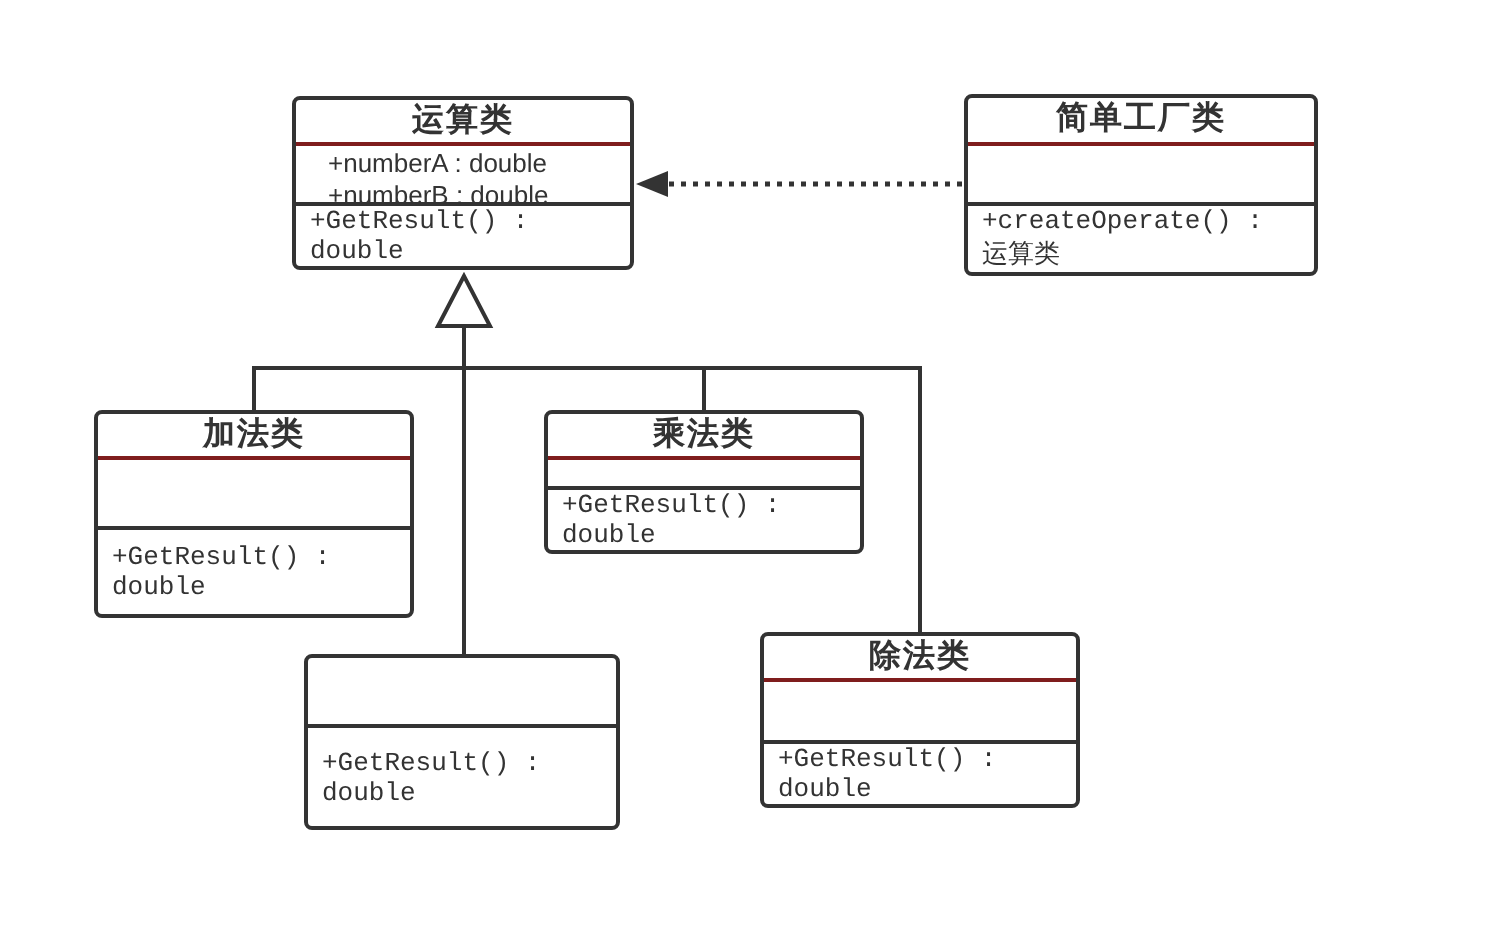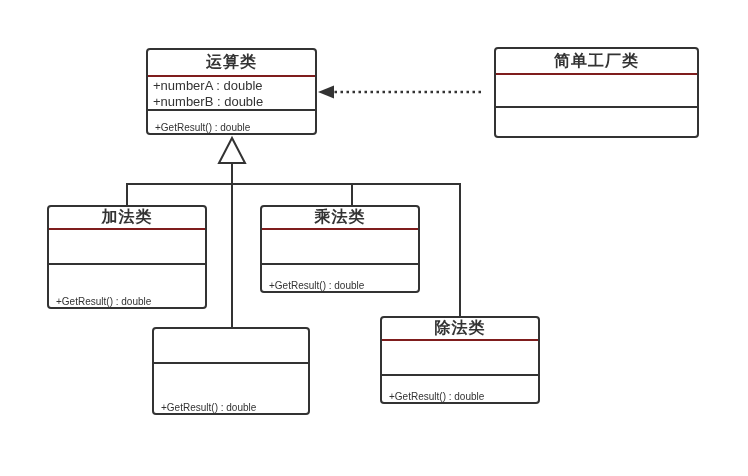--- a/index.html
+++ b/index.html
@@ -11,37 +11,37 @@
   .uml-class{
     position:absolute;display:flex;flex-direction:column;box-sizing:border-box;
     background:#fff;border:2px solid #333;border-radius:4px;
   }
   .uml-title{
     display:flex;align-items:center;justify-content:center;box-sizing:border-box;
     font-size:16px;font-weight:bold;border-bottom:2px solid #7f1d1d;letter-spacing:1px;
   }
   .uml-attrs{
     box-sizing:border-box;border-bottom:2px solid #333;
-    padding:1px 5px;font-size:13px;line-height:16px;overflow:hidden;
+    padding:1px 16px;font-size:13px;line-height:16px;overflow:hidden;
   }
   .uml-methods{
-    flex:1;display:flex;align-items:flex-end;box-sizing:border-box;
-    padding:0 7px;font-size:10px;
+    flex:1;display:flex;align-items:center;box-sizing:border-box;
+    padding:0 7px;font-size:13px;font-family:Liberation Mono, monospace;
   }
   
   .c-operation{left:146px;top:48px;width:171px;height:87px;}
   .c-operation .uml-title{height:27px;}
   .c-operation .uml-attrs{height:34px;}
-  .c-factory{left:494px;top:47px;width:205px;height:91px;}
+  .c-factory{left:482px;top:47px;width:177px;height:91px;}
   .c-factory .uml-title{height:26px;}
   .c-factory .uml-attrs{height:33px;}
   .c-sub .uml-title{height:23px;}
   .c-sub .uml-attrs{height:35px;}
   .c-add{left:47px;top:205px;width:160px;height:104px;}
-  .c-multiply{left:260px;top:205px;width:160px;height:88px;}
+  .c-multiply{left:272px;top:205px;width:160px;height:72px;}
   .c-subtract{left:152px;top:327px;width:158px;height:88px;}
   .c-divide{left:380px;top:316px;width:160px;height:88px;}
 </style>
 </head>
 <body>
 
 <div class="canvas">
 
   <svg class="connectors" viewBox="0 0 748 476" xmlns="http://www.w3.org/2000/svg">
     
@@ -68,20 +68,23 @@
       <div>+numberB : double</div>
     </div>
     <div class="uml-methods">
       <div>+GetResult() : double</div>
     </div>
   </div>
 
   <div class="uml-class c-factory">
     <div class="uml-title">简单工厂类</div>
     <div class="uml-attrs"></div>
+    <div class="uml-methods">
+      <div>+createOperate() : 运算类</div>
+    </div>
   </div>
 
   <div class="uml-class c-sub c-add">
     <div class="uml-title">加法类</div>
     <div class="uml-attrs"></div>
     <div class="uml-methods">
       <div>+GetResult() : double</div>
     </div>
   </div>
 

